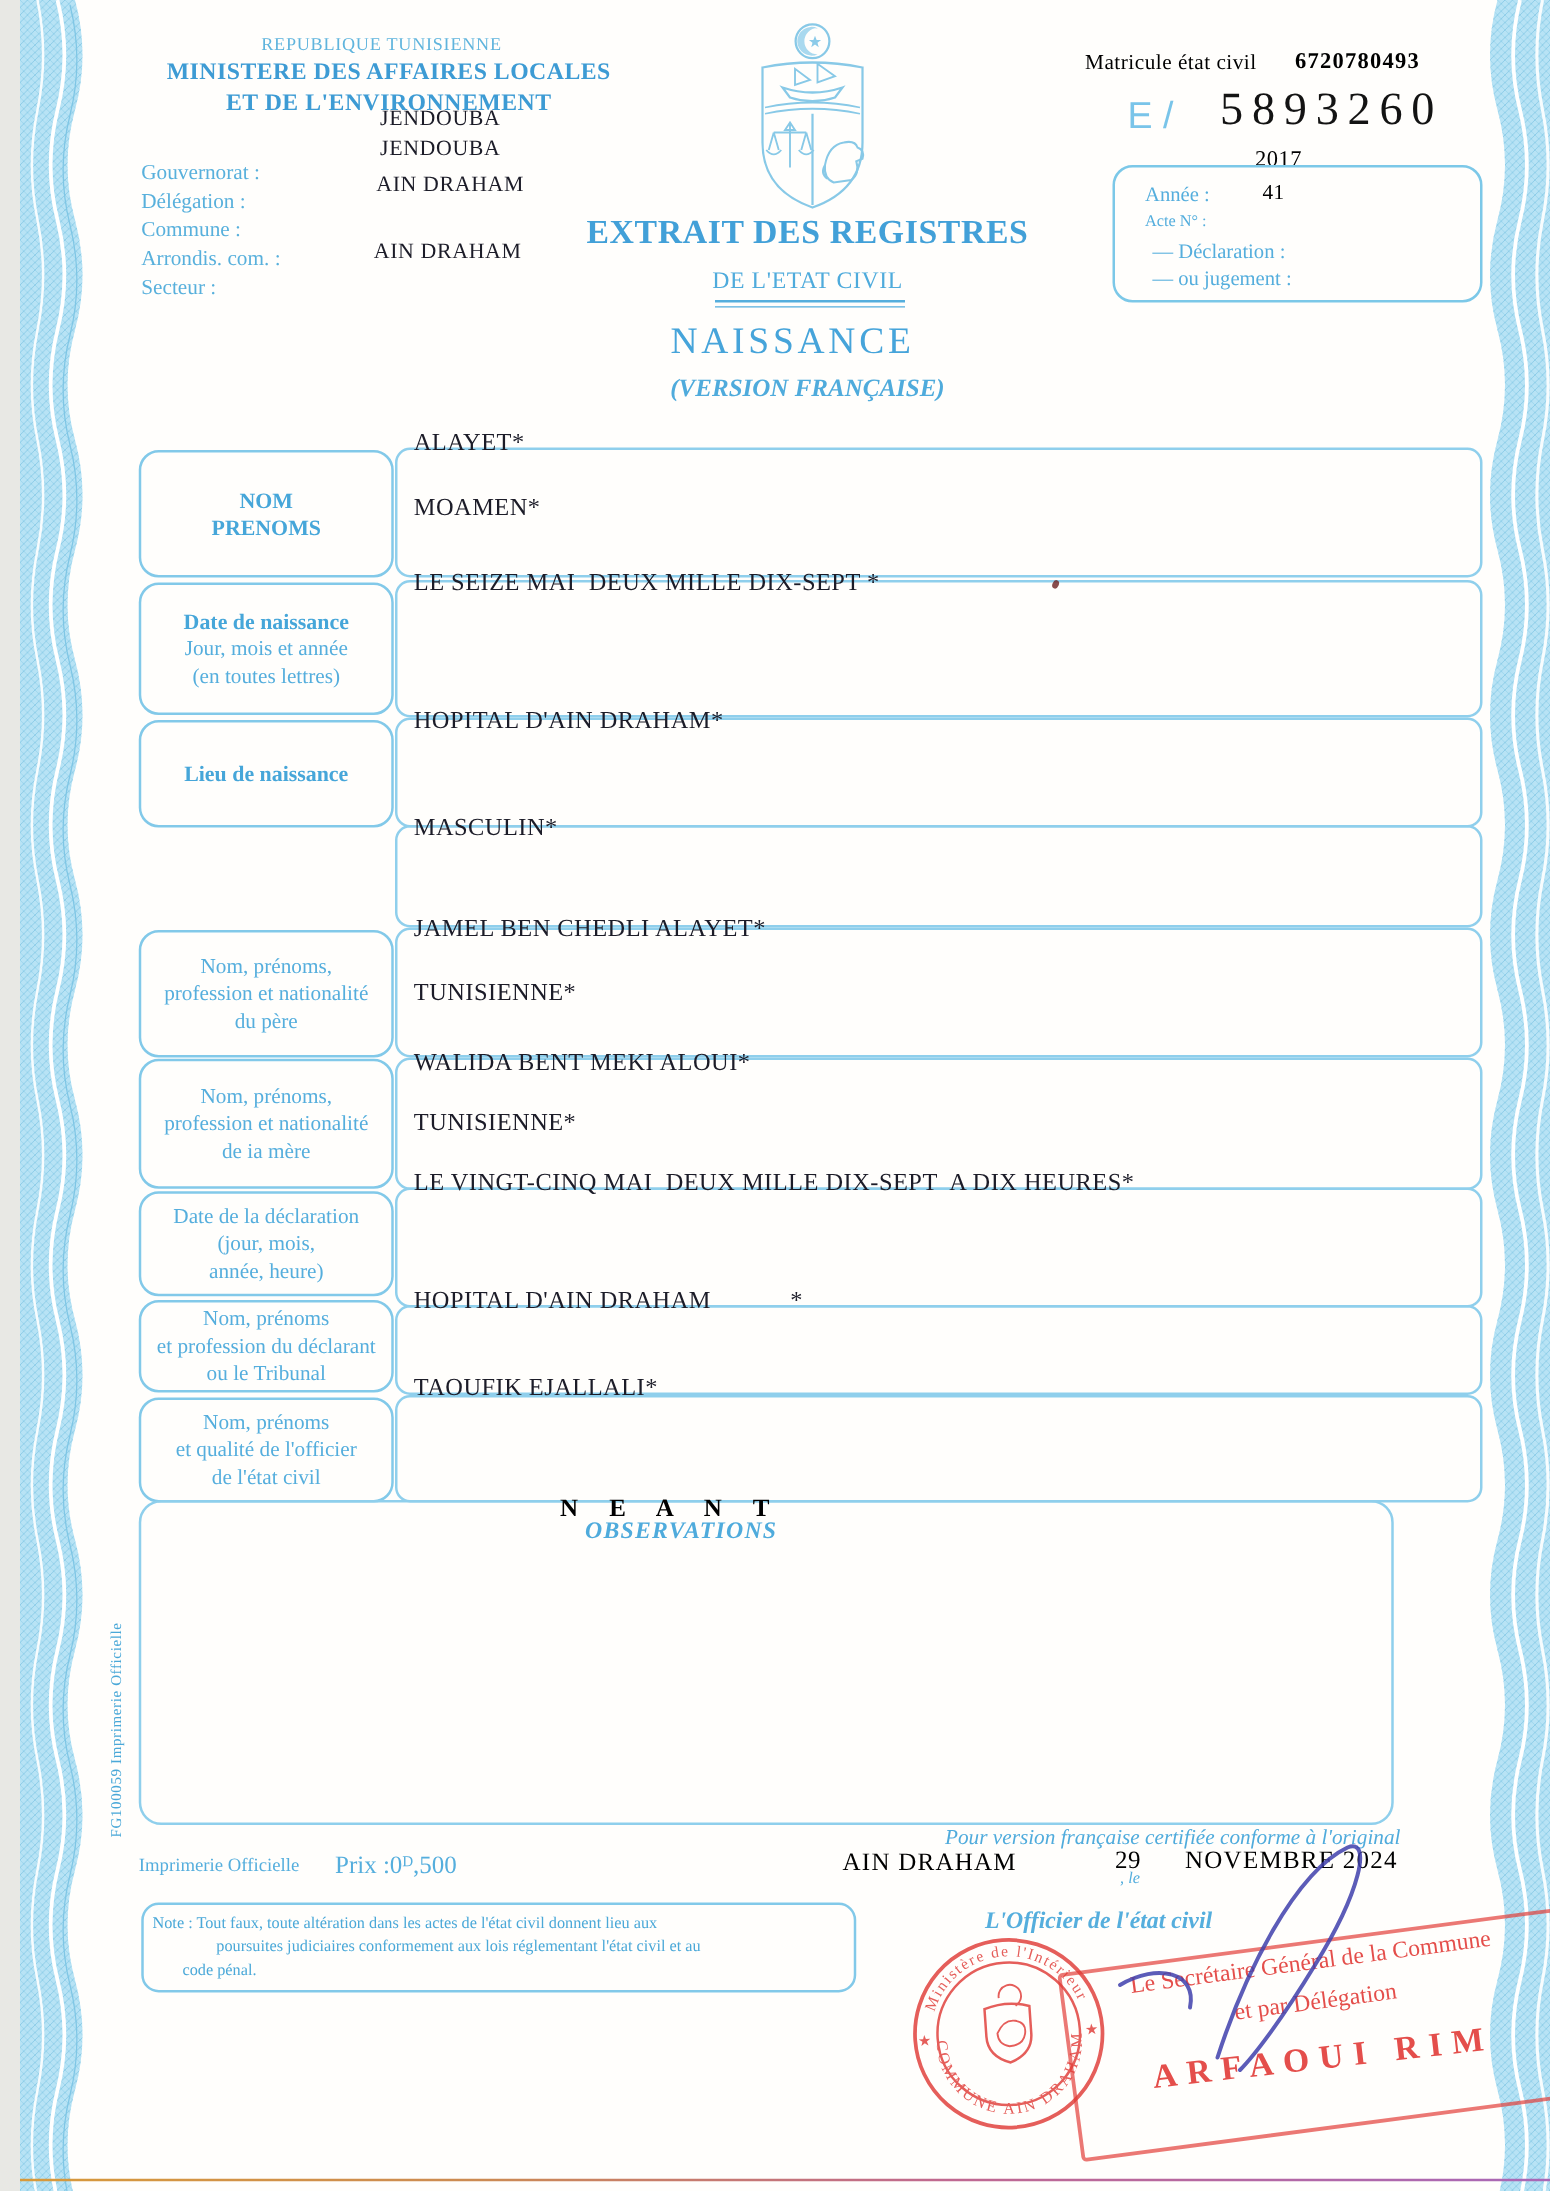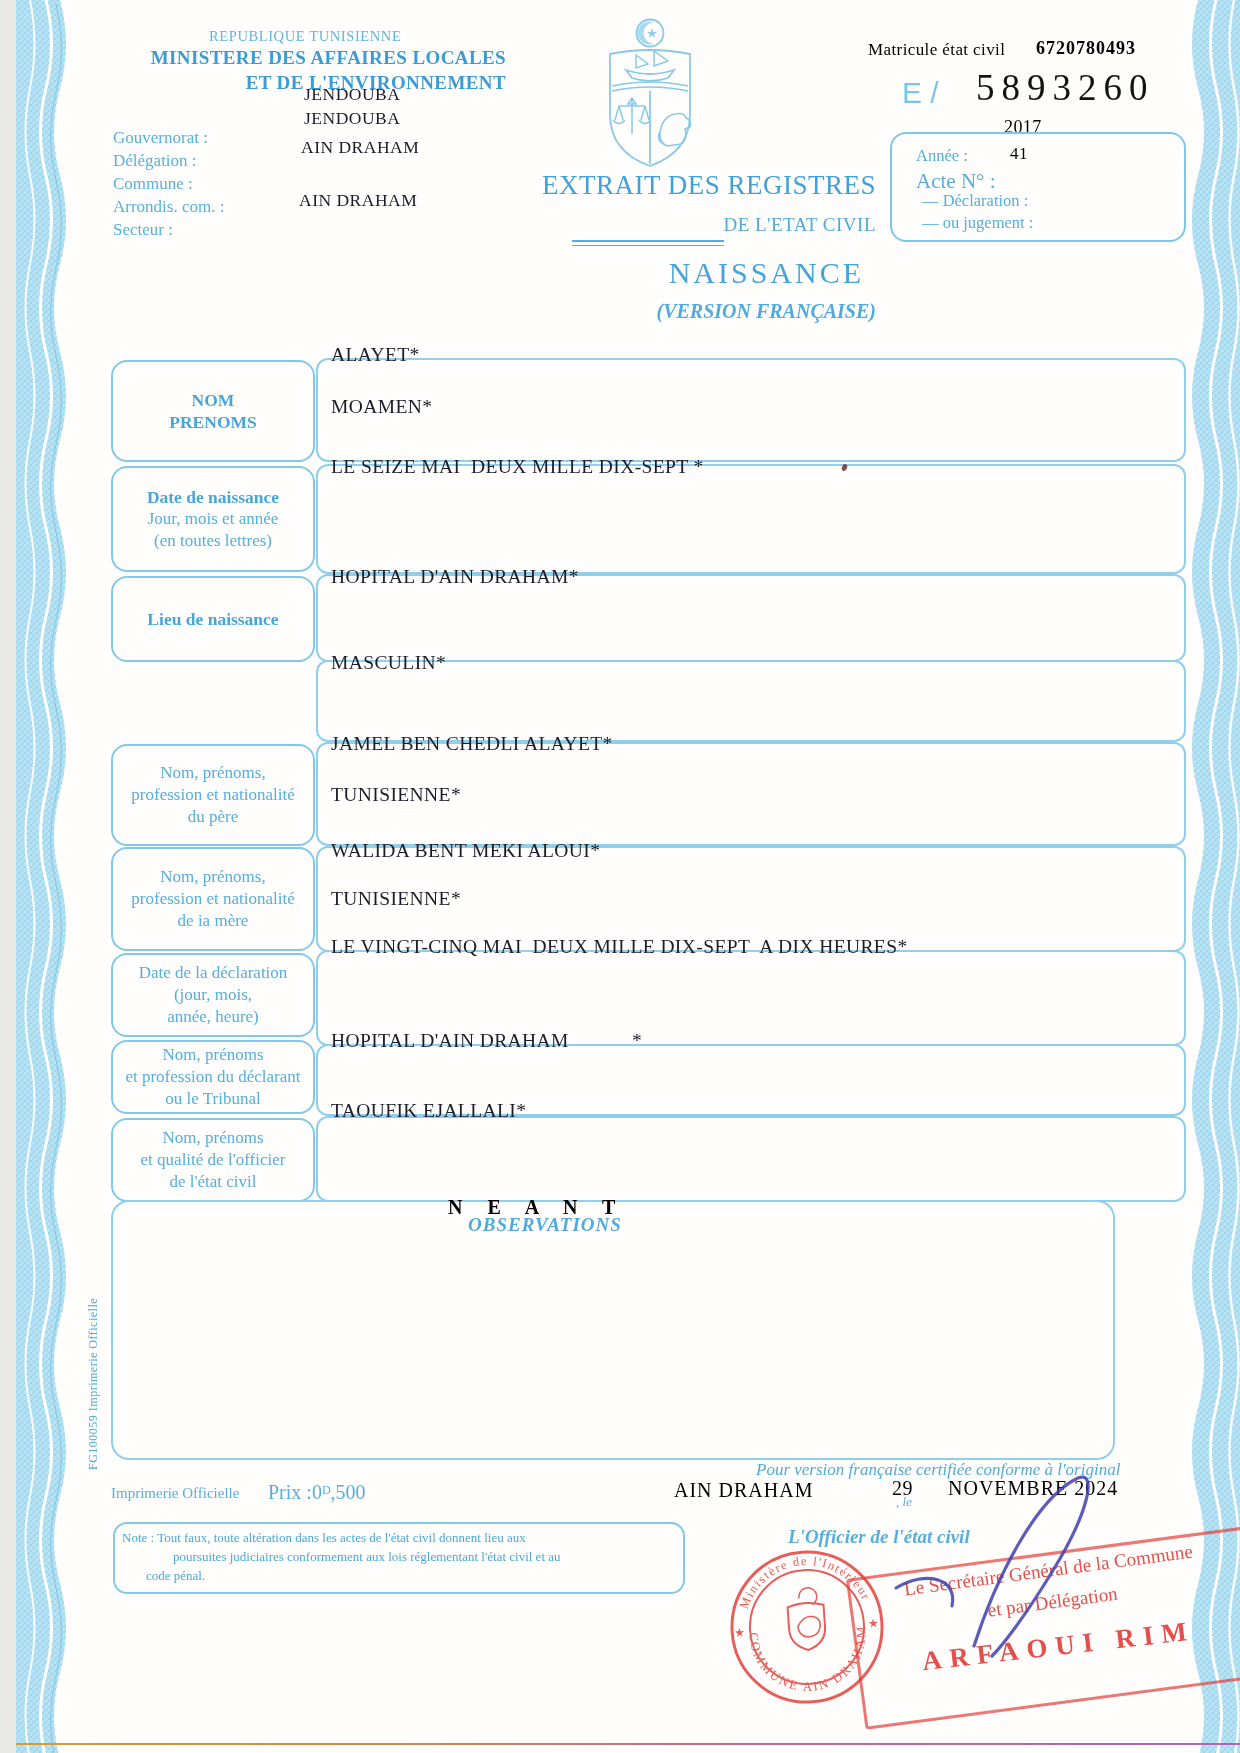--- a/index.html
+++ b/index.html
@@ -10,21 +10,21 @@
   .bluedark{color:#3d9bd4;}
   .blk{color:#000000;font-weight:500;letter-spacing:.4px;text-align:right;}
   .val{position:absolute;color:#1c1c28;font-weight:500;font-size:19.5px;letter-spacing:.4px;white-space:pre;}
   .lblbox{position:absolute;left:95px;width:200px;border:2px solid #82c9e9;border-radius:16px;
           display:flex;flex-direction:column;justify-content:center;align-items:center;text-align:center;}
   .valbox{position:absolute;left:300px;width:866px;border:2.5px solid #8fcfec;border-radius:12px;background:transparent;}
   .ll{font-size:17px;line-height:22px;color:#55aedd;}
   .ll.b{font-weight:bold;font-size:17.5px;color:#46a6d9;}
   .adminlbl{position:absolute;left:97px;font-size:17px;color:#58b0dc;}
   .adminval{position:absolute;font-size:17.5px;color:#1c1c28;font-weight:500;letter-spacing:.5px;}
-  .ctr{text-align:right;}
+  .ctr{text-align:center;}
   .notebox{position:absolute;left:97px;top:1522px;width:568px;height:68px;border:2px solid #82c9e9;border-radius:14px;}
   .notetext{position:absolute;font-size:13px;color:#4aa8d8;}
   .sidetext{position:absolute;left:70px;top:1160px;height:310px;width:16px;
             writing-mode:vertical-rl;transform:rotate(180deg);font-size:12px;color:#4aa8d8;letter-spacing:.5px;}
   .rectstamp{position:absolute;left:838px;top:1552px;width:398px;height:146px;
              border:3px solid rgba(225,60,55,.75);border-radius:4px;color:#e2403c;
              transform:rotate(-7.5deg);text-align:center;opacity:.92;}
   .rs1{position:absolute;top:4px;left:0;right:0;font-size:19px;font-weight:500;}
   .rs2{position:absolute;top:36px;left:0;right:0;font-size:19px;}
   .rs3{position:absolute;top:76px;left:0;right:0;font-size:27px;font-weight:bold;letter-spacing:8px;transform:rotate(1deg);}
@@ -92,25 +92,25 @@
   <div class="abs blk" style="left:852px;top:40px;font-size:17px;font-weight:400">Matricule état civil</div>
   <div class="abs blk" style="left:1020px;top:38px;font-size:18px;font-weight:bold;letter-spacing:1px">6720780493</div>
 
   <div class="abs" style="left:886px;top:76px;font-size:30px;color:#79c4e9;font-family:'Liberation Sans',sans-serif">E /</div>
   <div class="abs" style="left:960px;top:66px;font-size:37px;color:#000000;opacity:.92;letter-spacing:7px;font-family:Liberation Serif, serif">5893260</div>
   <div class="abs blk" style="left:988px;top:117px;font-size:18px">2017</div>
 
   <div class="abs" style="left:874px;top:132px;width:292px;height:106px;border:2px solid #7cc8e8;border-radius:16px"></div>
   <div class="abs blue" style="left:900px;top:146px;font-size:16.5px">Année :</div>
   <div class="abs blk" style="left:994px;top:144px;font-size:17px">41</div>
-  <div class="abs blue" style="left:900px;top:169px;font-size:21px">Acte N° :</div>
+  <div class="abs blue" style="left:900px;top:169px;font-size:13px">Acte N° :</div>
   <div class="abs blue" style="left:906px;top:191px;font-size:16.5px">— Déclaration :</div>
   <div class="abs blue" style="left:906px;top:213px;font-size:16.5px">— ou jugement :</div>
 
-  <div class="abs ctr" style="left:400px;top:170px;width:460px;font-size:27px;font-weight:normal;color:#42a0d8;letter-spacing:.5px">EXTRAIT DES REGISTRES</div>
+  <div class="abs ctr" style="left:400px;top:170px;width:460px;font-size:27px;font-weight:bold;color:#42a0d8;letter-spacing:.5px">EXTRAIT DES REGISTRES</div>
   <div class="abs ctr" style="left:400px;top:214px;width:460px;font-size:19px;color:#4fabdc;letter-spacing:.5px">DE L'ETAT CIVIL</div>
   <div class="abs" style="left:556px;top:240px;width:152px;height:3px;border-top:2px solid #55aedd;border-bottom:1px solid #55aedd"></div>
   <div class="abs ctr" style="left:388px;top:256px;width:460px;font-size:30px;font-weight:normal;color:#46a4da;letter-spacing:3px">NAISSANCE</div>
   <div class="abs ctr" style="left:400px;top:300px;width:460px;font-size:20px;font-weight:bold;font-style:italic;color:#4fabdc">(VERSION FRANÇAISE)</div>
 
   <div class="lblbox" style="top:466px;height:102px">
     <span class="ll b">Date de naissance</span>
     <span class="ll">Jour, mois et année</span>
     <span class="ll">(en toutes lettres)</span>
   </div>

